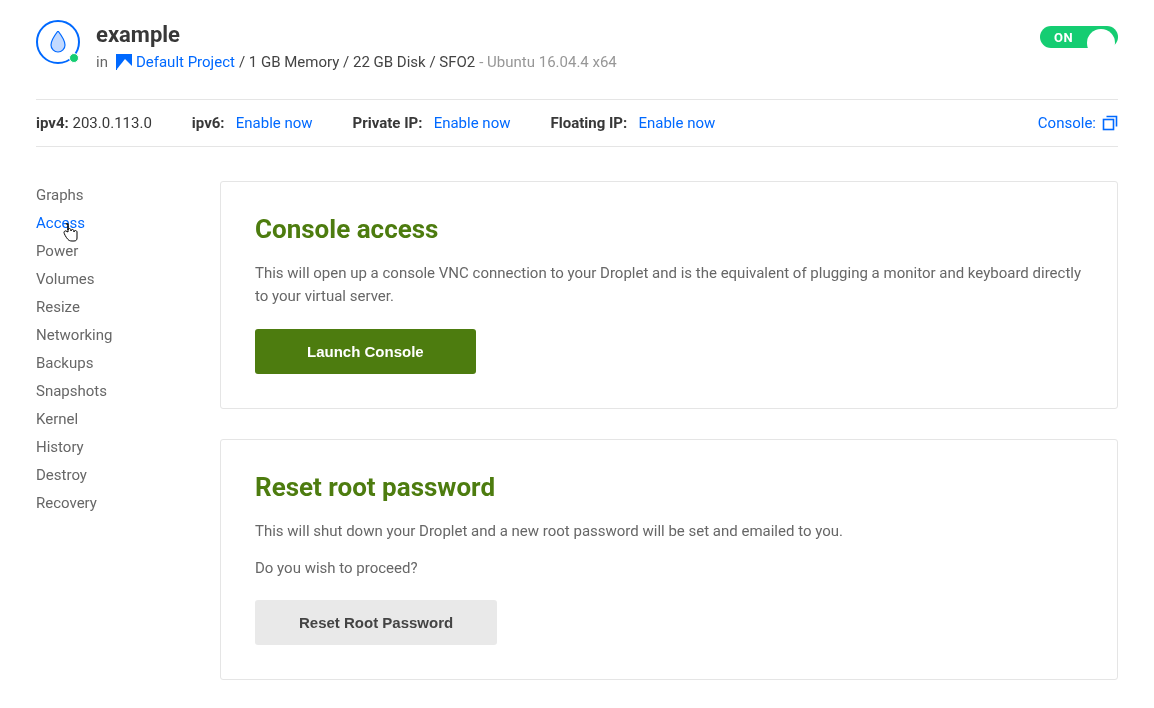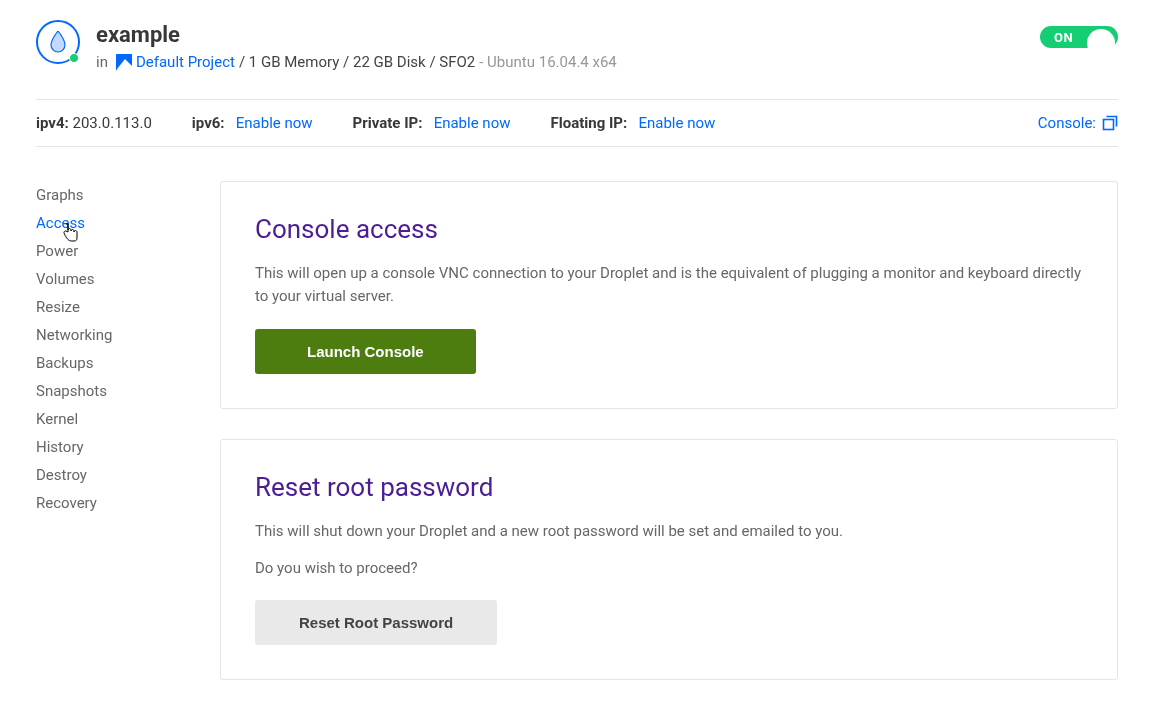--- a/index.html
+++ b/index.html
@@ -130,21 +130,21 @@
     cursor: pointer;
   }
   .side-item.active { color: #0069ff; }
 
   .main { flex: 1; display:flex; flex-direction:column; gap: 30px; }
   .card {
     border: 1px solid #e5e5e5;
     border-radius: 3px;
     padding: 32px 34px 34px 34px;
   }
-  .card h2 { font-size: 26px; font-weight: 400; color: #4c1d95; margin-bottom: 18px; }
+  .card h2 { font-size: 26px; font-weight: 700; color: #4d7c0f; margin-bottom: 18px; }
   .card p { font-size: 15px; color: #676767; line-height: 1.55; margin-bottom: 14px; }
   .card p:last-of-type { margin-bottom: 0; }
   .btn-primary {
     display: inline-block;
     margin-top: 20px;
     background: #4d7c0f;
     color: #fff;
     font-size: 15px;
     font-weight: 700;
     padding: 14px 52px;

